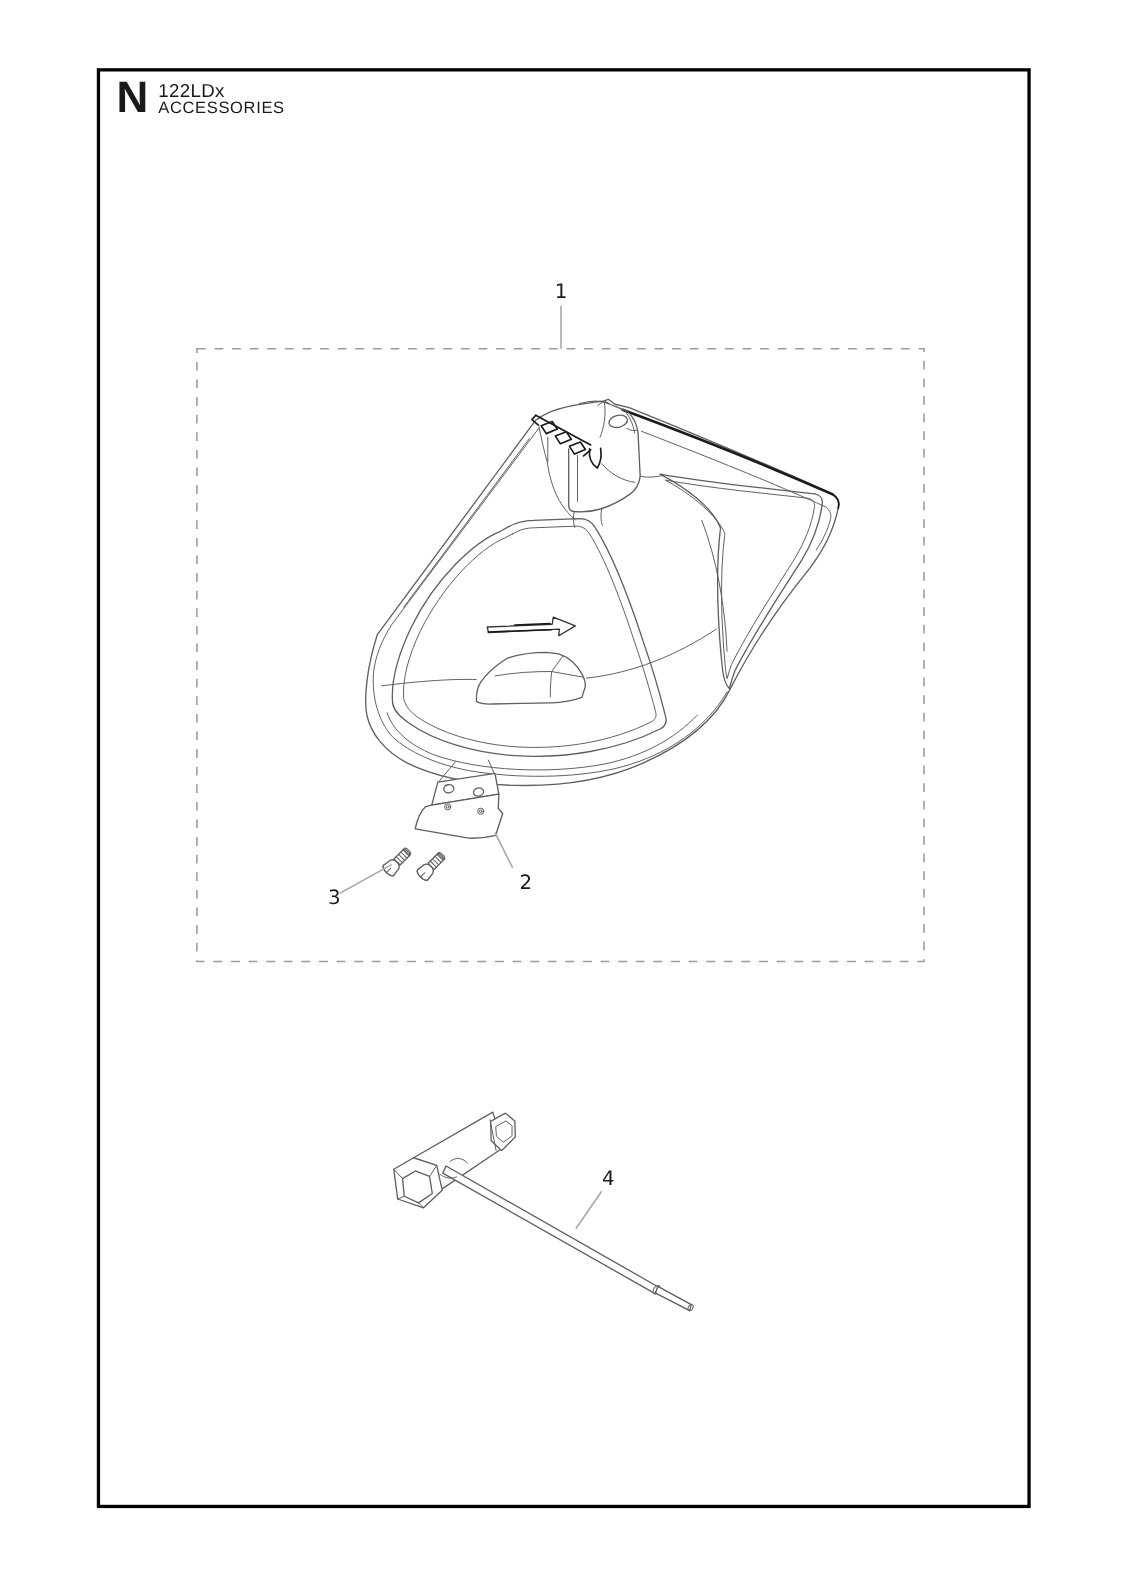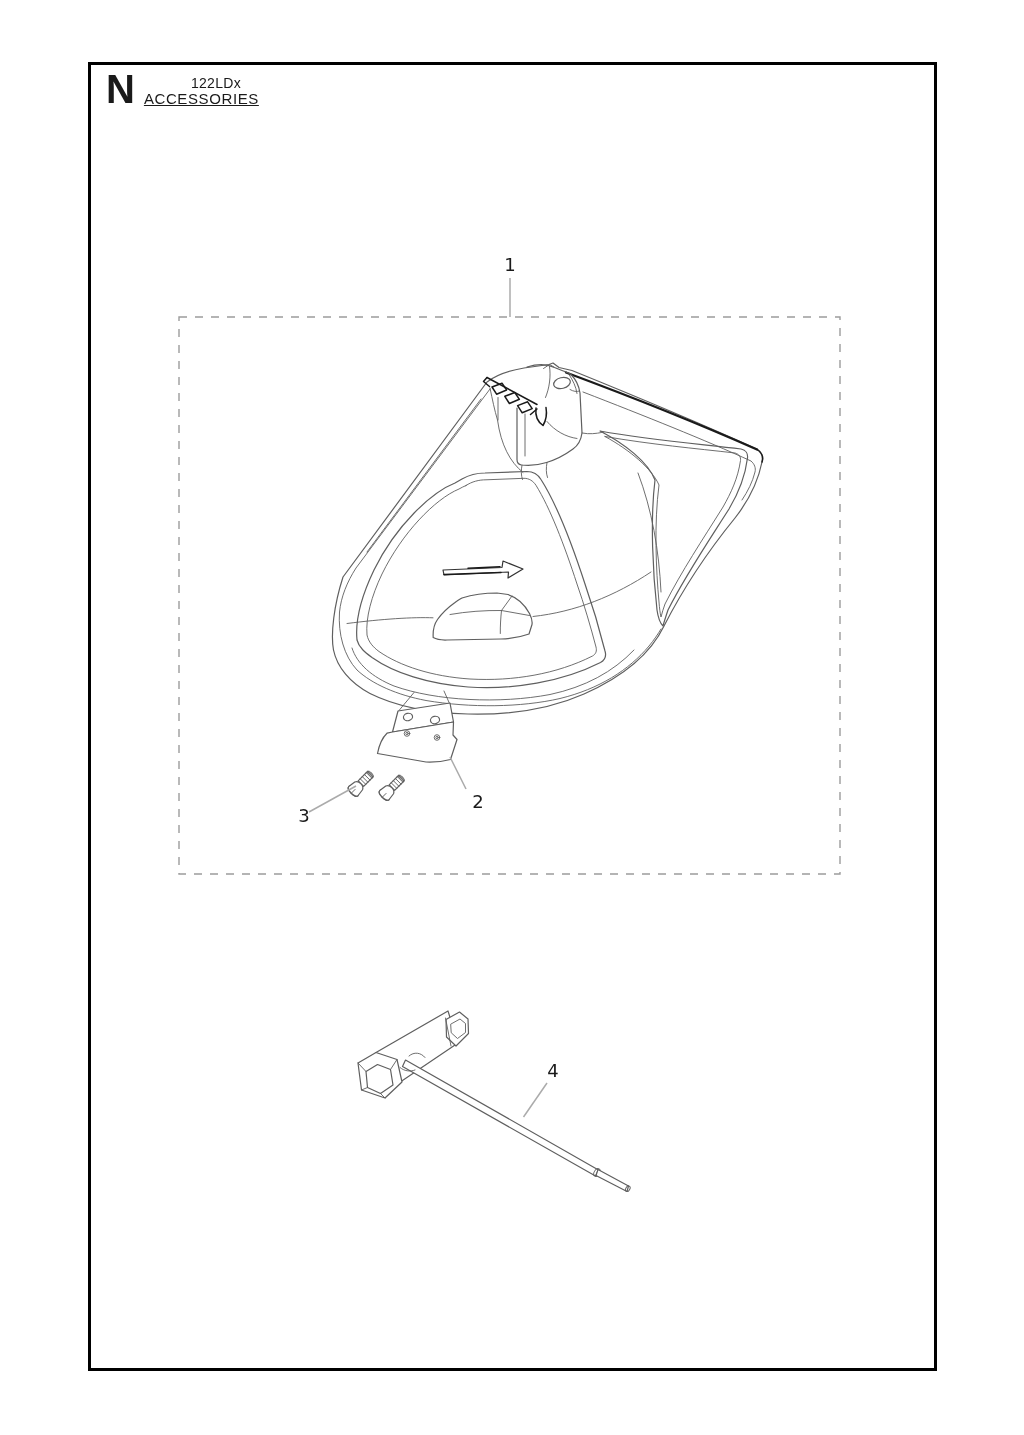--- a/index.html
+++ b/index.html
@@ -7,22 +7,22 @@
     --leader:#ababab; --dashed-box:#9c9c9c; --text:#1a1a1a;
   }
   html,body{margin:0;padding:0;background:#fff;}
   .page{position:relative;width:1024px;height:1435px;background:var(--paper);
         font-family:"Liberation Sans","DejaVu Sans",sans-serif;overflow:hidden;}
   .frame{position:absolute;left:88px;top:62px;width:849px;height:1309px;
          border:3px solid var(--border);box-sizing:border-box;}
   .header{position:absolute;left:106px;top:72px;display:flex;align-items:flex-start;}
   .letter{font-size:40px;font-weight:bold;line-height:0.85;color:var(--text);letter-spacing:0;}
   .titles{margin-left:9px;margin-top:3px;color:var(--text);}
-  .model{font-size:14px;line-height:16px;letter-spacing:0.3px;margin-left:47px;}
-  .sectitle{font-size:15px;line-height:16px;letter-spacing:0.6px;text-decoration:underline;}
+  .model{font-size:17px;line-height:16px;letter-spacing:0.3px;}
+  .sectitle{font-size:15px;line-height:16px;letter-spacing:0.6px;}
   svg.art{position:absolute;left:0;top:0;}
   .ln{fill:none;stroke:var(--line);stroke-width:1.2;stroke-linecap:round;stroke-linejoin:round;}
   .thin{stroke-width:0.9;}
   .dk{fill:none;stroke:var(--dark-line);stroke-width:2.3;stroke-linecap:round;stroke-linejoin:round;}
   .dkthin{stroke-width:1.5;}
   .wfill{fill:#ffffff;}
   .leader{fill:none;stroke:var(--leader);stroke-width:1.5;}
   .dashed{fill:none;stroke:var(--dashed-box);stroke-width:1.4;stroke-dasharray:8 8;}
   .callout{font-family:"DejaVu Sans","Liberation Sans",sans-serif;font-size:18px;fill:var(--text);}
 </style>

